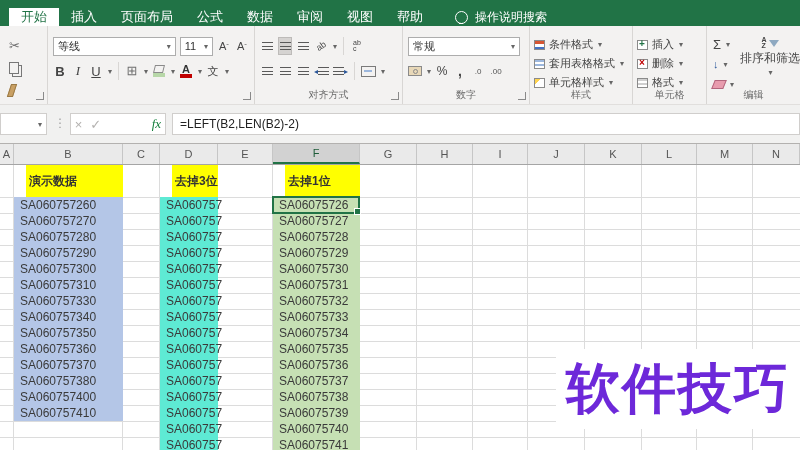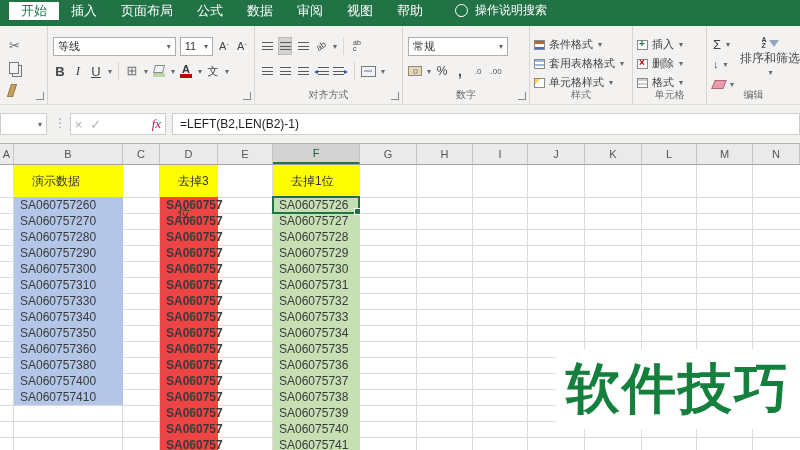--- a/index.html
+++ b/index.html
@@ -1,21 +1,21 @@
 <!DOCTYPE html>
 <html><head>
 <meta charset="utf-8">
 <style>
   html,body{margin:0;padding:0;background:#888;}
   .app{position:relative;width:800px;height:450px;overflow:hidden;background:#fff;
        font-family:"Liberation Sans",sans-serif;-webkit-font-smoothing:antialiased;}
 
   
   .tabbar{position:absolute;top:0;left:0;right:0;height:26px;background:#217346;
-          display:flex;align-items:flex-start;color:#fff;font-size:13px;padding-top:2px;box-sizing:border-box;}
+          display:flex;align-items:flex-end;color:#fff;font-size:13px;padding-top:2px;box-sizing:border-box;}
   .tab{padding:0 12px;display:flex;align-items:center;cursor:default;}
   .tab.active{background:#fff;color:#217346;}
   .searchbox{margin-left:20px;display:flex;align-items:center;gap:7px;font-size:12px;}
   .bulb{width:11px;height:11px;border:1px solid #fff;border-radius:50%;position:relative;}
   .bulb:after{content:"";position:absolute;left:3px;top:11px;width:4px;height:2px;border-top:1px solid #fff;}
 
   
   .ribbon{position:absolute;top:26px;left:0;right:0;height:79px;background:#f3f2f1;
           display:flex;border-bottom:1px solid #e1dfdd;box-sizing:border-box;font-size:11px;color:#444;}
   .rgroup{position:relative;border-right:1px solid #d8d6d4;box-sizing:border-box;flex:none;padding-top:9px;}
@@ -82,21 +82,21 @@
   .az{display:inline-flex;flex-direction:column;font-size:7px;line-height:6px;color:#444;font-weight:bold;}
   .funnel{width:0;height:0;border-left:5px solid transparent;border-right:5px solid transparent;border-top:7px solid #8ea9c1;}
 
   
   .fbar{position:absolute;top:105px;left:0;right:0;height:38px;background:#f1f1f0;}
   .namebox{position:absolute;left:0;top:8px;width:47px;height:22px;background:#fff;border:1px solid #d0cecc;
            box-sizing:border-box;display:flex;align-items:center;justify-content:flex-end;padding-right:4px;font-size:12px;}
   .vdots{position:absolute;left:54px;top:11px;color:#a0a0a0;font-size:12px;}
   .fxbox{position:absolute;left:70px;top:8px;width:96px;height:22px;background:#fff;border:1px solid #d0cecc;
          box-sizing:border-box;display:flex;align-items:center;justify-content:space-around;color:#b3b1af;font-size:13px;}
-  .fxit{font-family:"Liberation Serif",serif;font-style:italic;color:#be185d;font-size:13px;margin-left:43px;}
+  .fxit{font-family:"Liberation Serif",serif;font-style:italic;color:#15803d;font-size:13px;margin-left:43px;}
   .finput{position:absolute;left:172px;top:8px;right:0;height:22px;background:#fff;border:1px solid #d0cecc;
           box-sizing:border-box;font-size:12px;line-height:20px;padding-left:7px;color:#222;}
 
   
   .sheet{position:absolute;top:143px;left:0;right:0;bottom:0;border-top:1px solid #b3b1af;box-sizing:border-box;}
   .chead{display:flex;height:21px;background:#eaeaea;border-bottom:1px solid #a5a5a5;box-sizing:border-box;}
   .ch{display:flex;align-items:center;justify-content:center;font-size:11px;color:#555;
       border-right:1px solid #c6c6c6;box-sizing:border-box;overflow:hidden;flex:none;}
   .ch.sel{background:#d2d2d2;border-bottom:2px solid #217346;color:#1e5c39;}
   .cA{width:14px}.cB{width:109px}.cC{width:37px}.cD{width:58px}.cE{width:55px}.cF{width:87px}.cG{width:57px}
@@ -108,32 +108,32 @@
       linear-gradient(#dcdcdc,#dcdcdc),linear-gradient(#dcdcdc,#dcdcdc),linear-gradient(#dcdcdc,#dcdcdc),
       linear-gradient(#dcdcdc,#dcdcdc),linear-gradient(#dcdcdc,#dcdcdc),linear-gradient(#dcdcdc,#dcdcdc),
       linear-gradient(#dcdcdc,#dcdcdc),linear-gradient(#dcdcdc,#dcdcdc),linear-gradient(#dcdcdc,#dcdcdc),
       linear-gradient(#dcdcdc,#dcdcdc);
     background-size:1px 100%,1px 100%,1px 100%,1px 100%,1px 100%,1px 100%,1px 100%,1px 100%,1px 100%,1px 100%,1px 100%,1px 100%,1px 100%;
     background-position:13px 0,122px 0,159px 0,217px 0,272px 0,359px 0,416px 0,472px 0,527px 0,584px 0,641px 0,696px 0,752px 0;}
   .hlines{position:absolute;left:0;right:0;top:32px;bottom:0;
     background:repeating-linear-gradient(to bottom,#dcdcdc 0 1px,transparent 1px 16px);}
 
   .colstack{position:absolute;top:0;}
-  .colstack .hdr{height:32px;line-height:32px;background:#ffff00;font-weight:normal;font-size:12px;color:#333;
-                 padding-left:18px;box-sizing:border-box;}
+  .colstack .hdr{height:32px;line-height:32px;background:#ffff00;font-weight:bold;font-size:12px;color:#333;
+                 padding-left:3px;box-sizing:border-box;margin-left:12px;}
   .cell{height:16px;line-height:16px;font-size:12px;color:#3a3a3a;padding-left:6px;box-sizing:border-box;white-space:nowrap;}
   .stB{left:14px;width:109px;}  .stB .cell{background:#b4c6e7;}
-  .stD{left:160px;width:58px;}  .stD .cell{background:#ef4444;font-weight:bold;}
+  .stD{left:160px;width:58px;}  .stD .cell{background:#5eead4;}
   .stF{left:273px;width:87px;}  .stF .cell{background:#c6e0b4;}
 
   .selbox{position:absolute;left:272px;top:31px;width:88px;height:18px;border:2px solid #217346;box-sizing:border-box;}
   .selbox .handle{position:absolute;right:-3px;bottom:-3px;width:5px;height:5px;background:#217346;border:1px solid #fff;}
 
   .wm{position:absolute;left:556px;top:184px;width:244px;height:80px;background:#fff;
-      display:flex;align-items:center;justify-content:center;font-size:54px;color:#15803d;
+      display:flex;align-items:center;justify-content:center;font-size:54px;color:#6d28d9;
       letter-spacing:2px;font-weight:bold;white-space:nowrap;}
 </style>
 </head>
 <body>
 
 <div class="app">
 
   <div class="tabbar">
     <div style="width:9px"></div>
     <div class="tab active">开始</div>
@@ -249,21 +249,21 @@
             <span class="ic-merge"></span>
           </span>
         <span class="dd">▾</span>
       </div>
       <div class="rlabel">对齐方式</div>
       <span class="dlg"></span>
     </div>
 
     <div class="rgroup" style="width:127px">
       <div class="rrow">
-        <div class="combo" style="width:100px">
+        <div class="combo" style="width:112px">
           <span>常规</span>
           <span class="dd">▾</span>
         </div>
       </div>
       <div class="rrow" style="margin-top:3px">
         <span class="btn">
             <span class="ic-money"></span>
           </span>
         <span class="dd">▾</span>
         <span class="btn pct">%</span>
@@ -349,21 +349,21 @@
     <div class="namebox">
       <span></span>
       <span class="dd">▾</span>
     </div>
     <span class="vdots">⋮</span>
     <div class="fxbox">
       <span>×</span>
       <span>✓</span>
       <span class="fxit">fx</span>
     </div>
-    <div class="finput">=LEFT(B2,LEN(B2)-1)</div>
+    <div class="finput">=LEFT(B2,LEN(B2)-2)</div>
   </div>
 
   <div class="sheet">
     <div class="chead">
       <div class="ch cA">A</div>
       <div class="ch cB">B</div>
       <div class="ch cC">C</div>
       <div class="ch cD">D</div>
       <div class="ch cE">E</div>
       <div class="ch cF sel">F</div>
@@ -386,20 +386,21 @@
         <div class="cell">SA060757260</div>
         <div class="cell">SA060757270</div>
         <div class="cell">SA060757280</div>
         <div class="cell">SA060757290</div>
         <div class="cell">SA060757300</div>
         <div class="cell">SA060757310</div>
         <div class="cell">SA060757330</div>
         <div class="cell">SA060757340</div>
         <div class="cell">SA060757350</div>
         <div class="cell">SA060757360</div>
+        <div class="cell">SA060757370</div>
         <div class="cell">SA060757380</div>
         <div class="cell">SA060757400</div>
         <div class="cell">SA060757410</div>
       </div>
 
       <div class="colstack stD">
         <div class="hdr">去掉3位</div>
         <div class="cell">SA060757</div>
         <div class="cell">SA060757</div>
         <div class="cell">SA060757</div>

